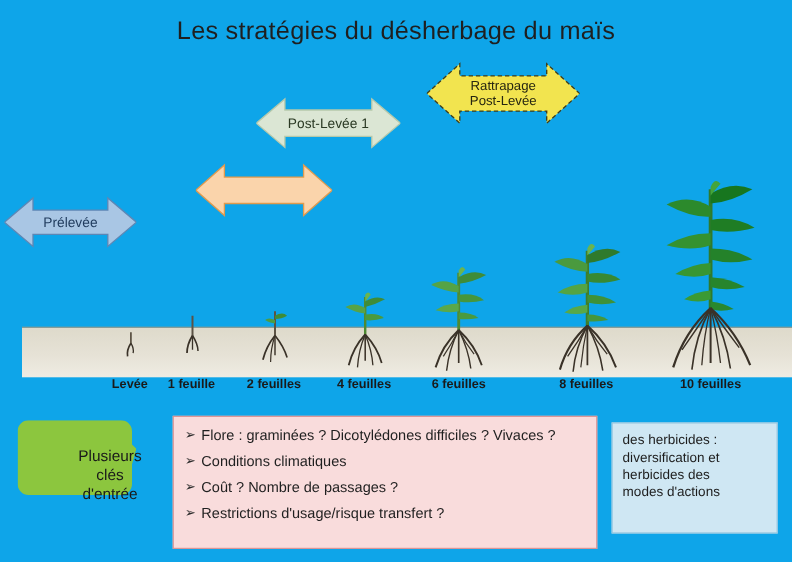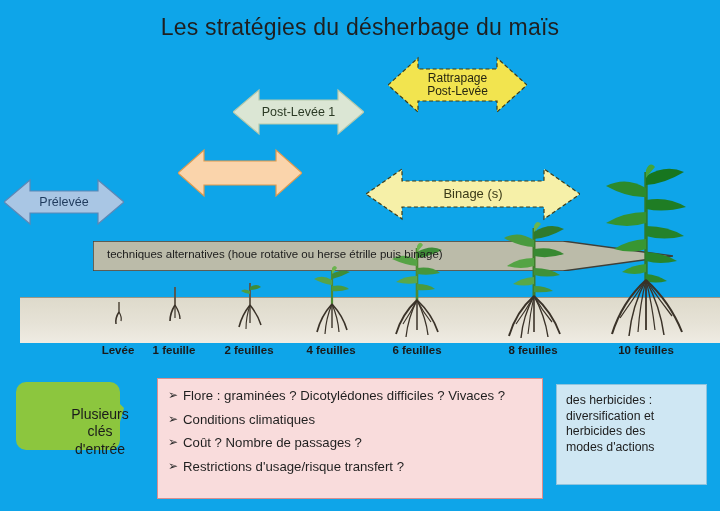--- a/index.html
+++ b/index.html
@@ -296,33 +296,21 @@
   <div class="arrow" style="left:388px; top:56px; width:139px; height:58px;">
     <svg viewBox="0 0 139 58" preserveAspectRatio="none">
       <polygon points="0,29 30,2 30,13 109,13 109,2 139,29 109,56 109,45 30,45 30,56" fill="#f2e44f" stroke="#3d3d1a" stroke-width="1.2" stroke-dasharray="4,2.6"></polygon>
     </svg>
     <span class="lbl" style="font-size:12px;color:#262611;">
       <span>Rattrapage</span><br>
       <span>Post-Levée</span>
     </span>
   </div>
 
-  <div class="arrow" style="left:366px; top:167px; width:214px; height:54px;">
-    <svg viewBox="0 0 214 54" preserveAspectRatio="none">
-      <polygon points="0,27 36,2 36,14 178,14 178,2 214,27 178,52 178,40 36,40 36,52" fill="#f6f0a8" stroke="#3d3d1a" stroke-width="1.2" stroke-dasharray="4,2.6"></polygon>
-    </svg>
-    <span class="lbl" style="font-size:13px;color:#3a3a18;">Binage (s)</span>
-  </div>
-
-  <div id="tech-bar">
-    <svg viewBox="0 0 580 30" preserveAspectRatio="none" style="position:absolute;left:0;top:0;width:100%;height:100%;">
-      <polygon points="0,0 470,0 580,15 470,30 0,30" fill="#bbbba9" stroke="#3f3f38" stroke-width="1.4"></polygon>
-    </svg>
-    <span class="tech-text">techniques alternatives (houe rotative ou herse étrille puis binage)</span>
-  </div>
+
 
   <div class="stage-label" style="left:118px;">Levée</div>
   <div class="stage-label" style="left:174px;">1 feuille</div>
   <div class="stage-label" style="left:249px;">2 feuilles</div>
   <div class="stage-label" style="left:331px;">4 feuilles</div>
   <div class="stage-label" style="left:417px;">6 feuilles</div>
   <div class="stage-label" style="left:533px;">8 feuilles</div>
   <div class="stage-label" style="left:646px;">10 feuilles</div>
 
   <div id="callout">

